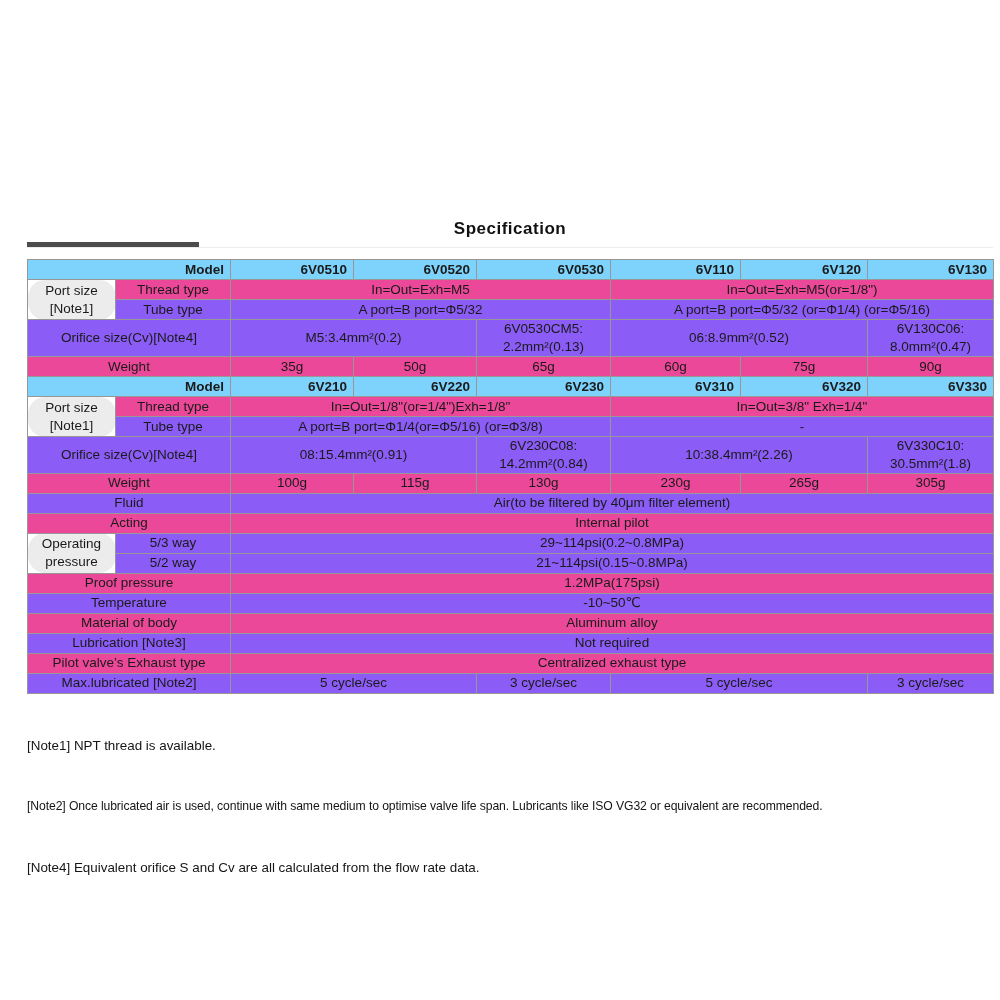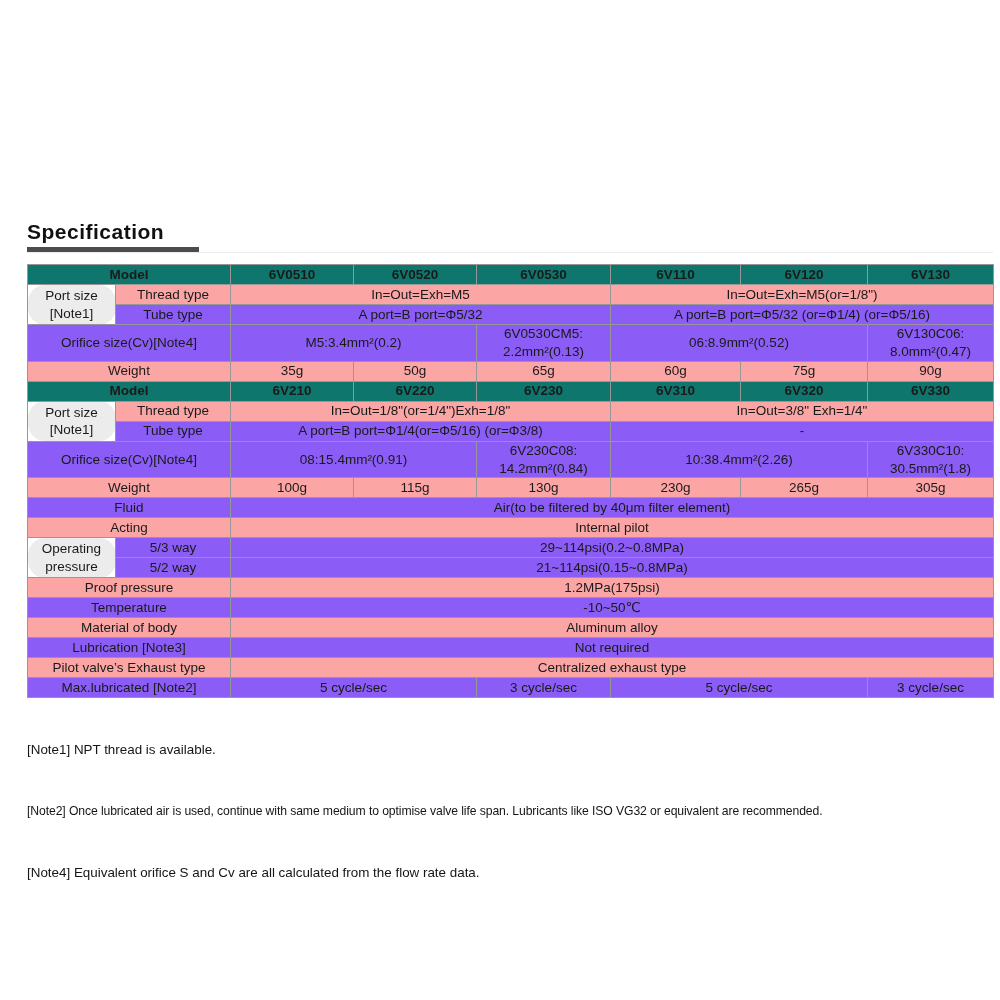--- a/index.html
+++ b/index.html
@@ -10,25 +10,26 @@
     height: 1000px;
     font-family: "Liberation Sans", "DejaVu Sans", sans-serif;
     color: #1a1a1a;
     overflow: hidden;
   }
   .page {
     padding: 219px 0 0 27px;
     width: 966px;
   }
   .title {
-    font-size: 21px;
+    font-size: 17px;
     font-weight: bold;
     letter-spacing: 0.5px;
     color: #111;
     line-height: 1.2;
+    text-align: center;
   }
   .rule {
     width: 966px;
     border-bottom: 1px solid #ececec;
     margin-top: 3px;
     height: 5px;
     position: relative;
   }
   .rule-dark {
     position: absolute;
@@ -48,23 +49,23 @@
     border: 1px solid #979797;
     padding: 0 6px;
     height: 19px;
     text-align: center;
     vertical-align: middle;
     line-height: 1.32;
     white-space: pre-line;
     overflow: hidden;
   }
   td.label { text-align: left; padding-left: 7px; }
-  tr.r-dark td { background: #0f766e; font-weight: bold; }
+  tr.r-dark td { background: #7dd3fc; font-weight: bold; text-align: right; }
   tr.r-gray td { background: #8b5cf6; }
-  tr.r-white td { background: #fca5a5; }
+  tr.r-white td { background: #ec4899; }
   td.s-gray { background: #ececec !important; font-weight: normal; border-radius: 17px; }
   .notes { margin-top: 7px; }
   .note {
     font-size: 13.4px;
     line-height: 19.3px;
     color: #151515;
     margin-top: 42px;
   }
   .note.small {
     font-size: 12.2px;

